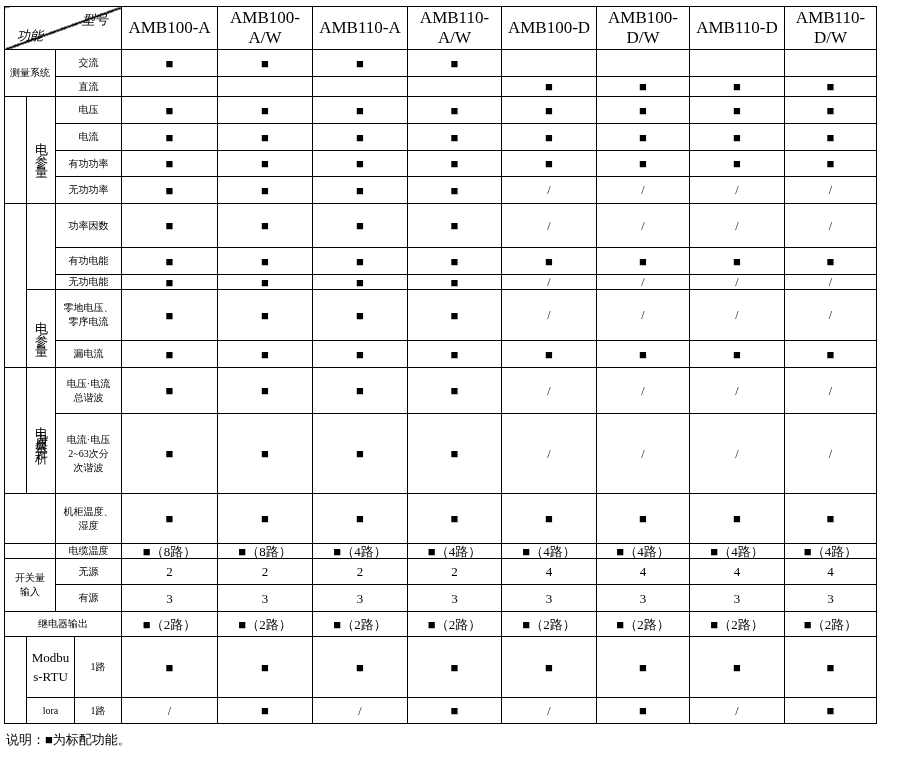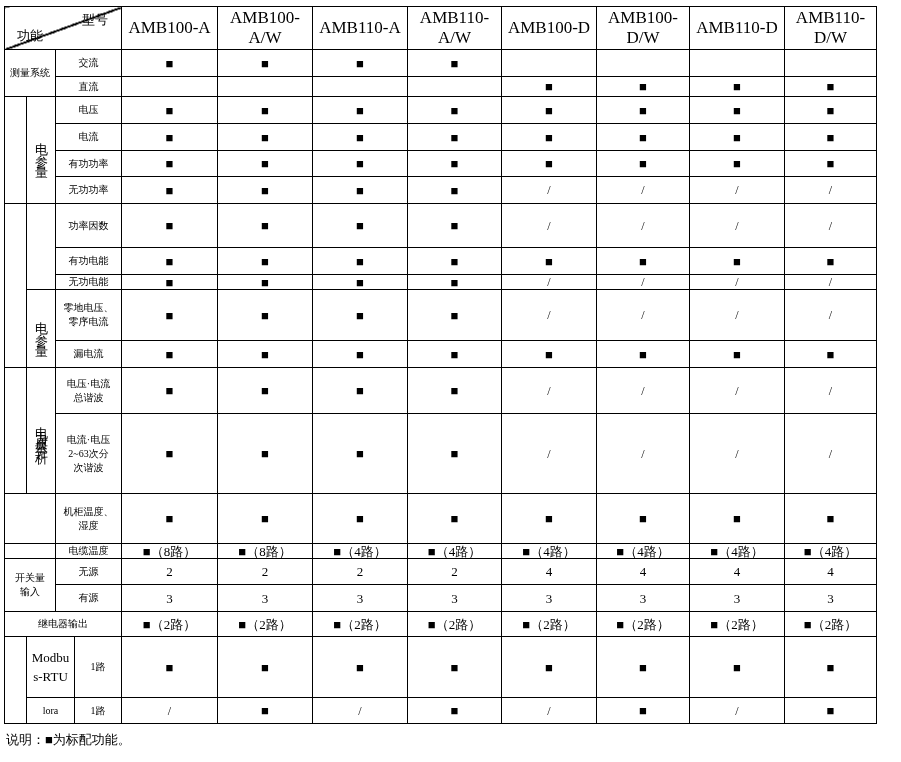--- a/index.html
+++ b/index.html
@@ -9,21 +9,21 @@
   td,th{border:1px solid #000;padding:0;text-align:center;vertical-align:middle;
     overflow:hidden;font-weight:normal;}
   th{font-size:17px;}
   .lbl{font-size:10px;white-space:pre-line;line-height:14px;}
   .c{font-size:13px;line-height:1;}
   .slash{font-size:12px;}
   .vlbl{writing-mode:vertical-lr;text-orientation:upright;font-size:13px;letter-spacing:12px;}
   .vlbl6{writing-mode:vertical-lr;text-orientation:upright;font-size:13px;letter-spacing:5px;}
   .diag{position:relative;
     background-image:linear-gradient(to bottom right,
-      transparent 0,transparent calc(50% - 1px),#000 calc(50% - 1px),#000 calc(50% + 1px),transparent calc(50% + 1px));}
+      transparent 0,transparent calc(50% - 1px),#000 calc(50% - 1px),#000 calc(50% + 1px),transparent calc(50% + 1px));font-style:italic;}
   .diag .tr-txt{position:absolute;top:4px;right:13px;font-size:13px;}
   .diag .bl-txt{position:absolute;bottom:4px;left:12px;font-size:13px;}
   .modbus{font-size:13px;word-break:break-all;line-height:19px;padding:0 4px;margin-left:48px;}
   .note{font-size:13px;margin:7px 0 0 2px;}
 </style>
 </head>
 <body>
 
 <div class="wrap">
 <table>

